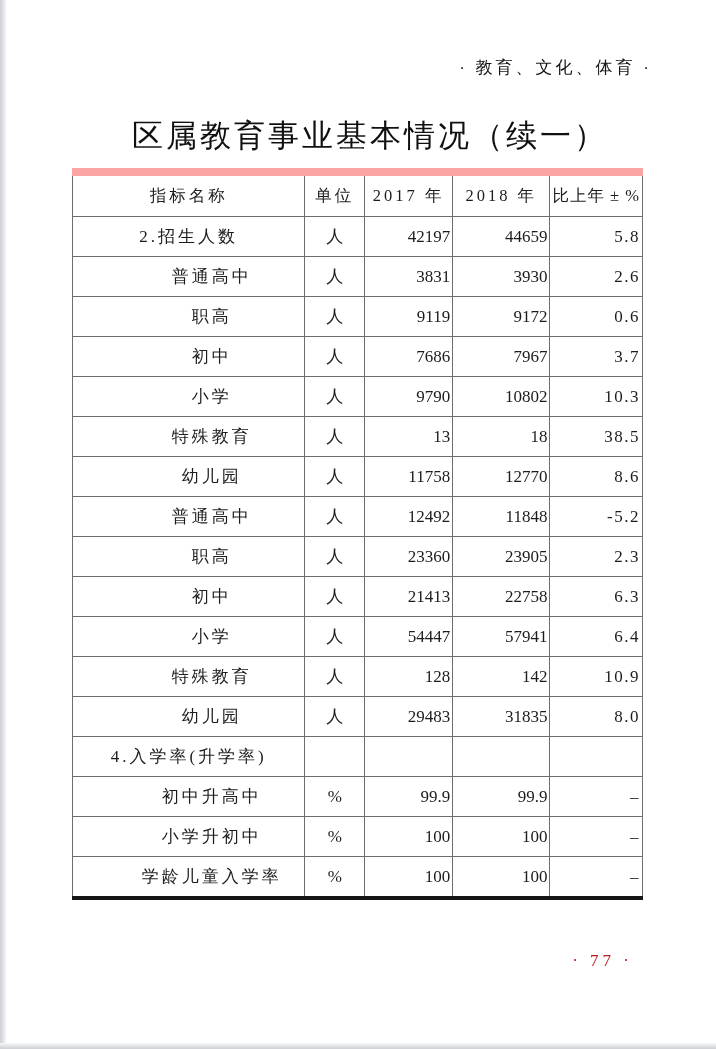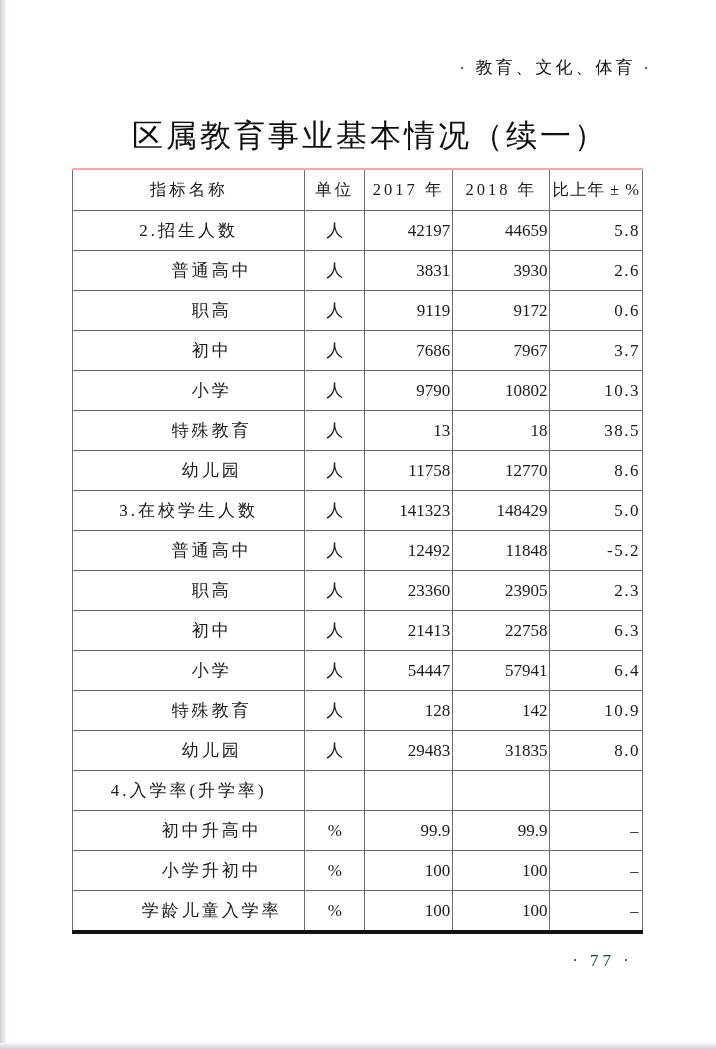--- a/index.html
+++ b/index.html
@@ -28,21 +28,21 @@
   .page-title{
     position:absolute;top:103px;left:0;width:100%;
     margin:12px;text-align:center;
     font-size:31px;font-weight:normal;letter-spacing:3px;
     color:#101010;
   }
   table.stats{
     position:absolute;top:168px;left:72px;
     width:571px;
     border-collapse:collapse;
-    border-top:2px solid #fca5a5;
+    border-top:8px solid #fca5a5;
     border-bottom:4px solid #151515;
     font-size:17px;
   }
   table.stats th, table.stats td{
     border:1px solid #6e6e6e;
     padding:0 2px;
     font-weight:normal;
     white-space:nowrap;
     vertical-align:middle;
   }
@@ -50,21 +50,21 @@
   table.stats th:last-child{letter-spacing:1px;}
   table.stats td{height:39px;}
   td.c0{text-align:center;padding-left:30px;letter-spacing:3px;}
   td.c0.sub{padding-left:48px;}
   td.c1{text-align:center;}
   td.c2{text-align:right;padding-right:12px;}
   td.c3{text-align:right;padding-right:12px;}
   td.c4{text-align:right;padding-right:16px;letter-spacing:1.5px;}
   .page-number{
     position:absolute;top:951px;right:83px;
-    font-size:17px;letter-spacing:4px;color:#14532d;
+    font-size:17px;letter-spacing:4px;color:#b91c1c;
   }
 </style>
 </head>
 <body>
 
 <div class="scan-edge-left"></div>
 <div class="scan-edge-bottom"></div>
 
 <div class="section-header">· 教育、文化、体育 ·</div>
 
@@ -131,27 +131,20 @@
         <td class="c4">38.5</td>
       </tr>
       <tr>
         <td class="c0 sub">幼儿园</td>
         <td class="c1">人</td>
         <td class="c2">11758</td>
         <td class="c3">12770</td>
         <td class="c4">8.6</td>
       </tr>
       <tr>
-        <td class="c0">3.在校学生人数</td>
-        <td class="c1">人</td>
-        <td class="c2">141323</td>
-        <td class="c3">148429</td>
-        <td class="c4">5.0</td>
-      </tr>
-      <tr>
         <td class="c0 sub">普通高中</td>
         <td class="c1">人</td>
         <td class="c2">12492</td>
         <td class="c3">11848</td>
         <td class="c4">-5.2</td>
       </tr>
       <tr>
         <td class="c0 sub">职高</td>
         <td class="c1">人</td>
         <td class="c2">23360</td>

